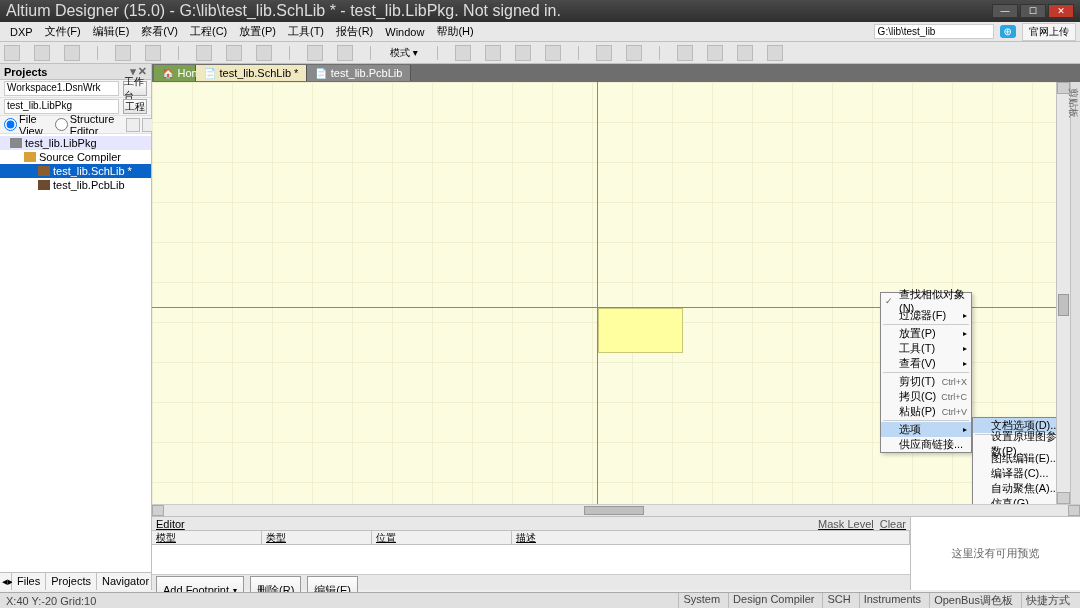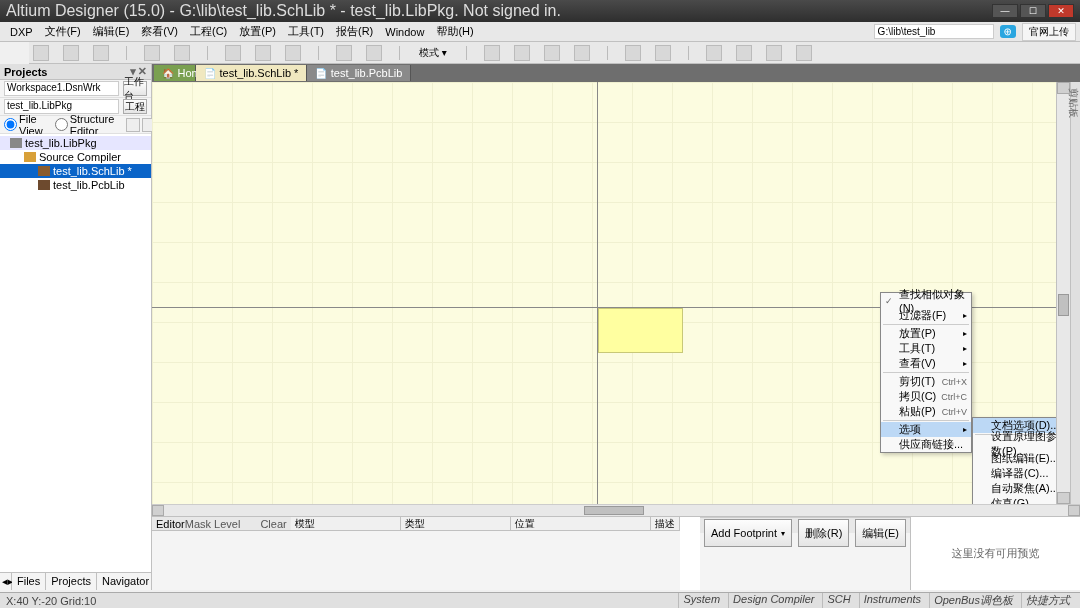--- a/index.html
+++ b/index.html
@@ -9,21 +9,21 @@
 .winbtns { display: flex; gap: 2px; }
 .winbtn { width: 26px; height: 14px; background: #555; color: #fff; display: flex; align-items: center; justify-content: center; font-size: 9px; border: 1px solid #333; }
 .winbtn.close { background: #c0392b; }
 .menubar { height: 20px; background: #e8e8e8; border-bottom: 1px solid #c0c0c0; display: flex; align-items: center; padding: 0 4px; justify-content: space-between; }
 .menubar .left { display: flex; align-items: center; }
 .menubar .menu-item { padding: 0 6px; cursor: pointer; }
 .menubar .right { display: flex; align-items: center; gap: 6px; }
 .pathbox { width: 120px; height: 15px; background: #fff; border: 1px solid #ccc; padding: 0 3px; font-size: 10px; }
 .cloudbtn { background: #2aa6e0; color: #fff; padding: 1px 4px; border-radius: 3px; font-size: 10px; }
 .uploadbtn { background: #f5f5f5; border: 1px solid #ccc; padding: 1px 6px; font-size: 10px; }
-.toolbar { height: 22px; background: #e8e8e8; border-bottom: 1px solid #c0c0c0; display: flex; align-items: center; padding: 0 4px; gap: 14px; margin-left: 29px; }
+.toolbar { height: 22px; background: #e8e8e8; border-bottom: 1px solid #c0c0c0; display: flex; align-items: center; padding: 0 4px; gap: 14px; }
 .tb-btn { width: 16px; height: 16px; background: #d8d8d8; border: 1px solid #bbb; }
 .tb-sep { width: 1px; height: 14px; background: #bbb; margin: 0 3px; }
 .tb-lbl { font-size: 10px; padding: 0 2px; }
 .main { display: flex; height: 526px; }
 .sidebar { width: 152px; background: #f4f4f4; border-right: 1px solid #c0c0c0; display: flex; flex-direction: column; }
 .panel-hdr { height: 16px; background: #e0e0e0; border-bottom: 1px solid #c0c0c0; display: flex; align-items: center; justify-content: space-between; padding: 0 4px; font-weight: bold; }
 .panel-hdr .ctrls { display: flex; gap: 2px; font-size: 9px; color: #666; }
 .ws-row { display: flex; height: 18px; align-items: center; padding: 2px 4px; gap: 4px; border-bottom: 1px solid #e0e0e0; }
 .ws-row select, .ws-row .sel { flex: 1; height: 15px; background: #fff; border: 1px solid #ccc; font-size: 10px; padding: 0 2px; }
 .ws-row .btn { width: 24px; height: 15px; background: linear-gradient(#fdfdfd,#e5e5e5); border: 1px solid #aaa; font-size: 10px; display: flex; align-items: center; justify-content: center; }
@@ -62,33 +62,33 @@
 .ctxmenu { position: absolute; background: #f8f8f8; border: 1px solid #888; box-shadow: 2px 2px 4px rgba(0,0,0,0.2); }
 .ctxmenu.main-ctx { left: 728px; top: 210px; width: 92px; }
 .ctxmenu .mi { height: 15px; display: flex; align-items: center; padding: 0 6px 0 18px; font-size: 10px; position: relative; }
 .ctxmenu .mi.sep { height: 1px; background: #ccc; margin: 1px 2px; padding:0; }
 .ctxmenu .mi .arrow { position: absolute; right: 4px; font-size: 8px; }
 .ctxmenu .mi .sc { position: absolute; right: 4px; font-size: 9px; color: #666; }
 .ctxmenu .mi.hl { background: #bcd8f5; }
 .ctxmenu .mi.tick::before { content:"✓"; position:absolute; left:4px; font-size:9px; color:#666;}
 .ctxmenu.sub-ctx { left: 820px; top: 335px; width: 96px; }
 .editor-panel { height: 74px; border-top: 1px solid #c0c0c0; background: #f4f4f4; display: flex; }
-.editor-left { flex: 1; display: flex; flex-direction: row; }
+.editor-left { flex: 1; display: flex; flex-direction: column; text-decoration: underline; }
 .ed-hdr { height: 14px; background: #e8e8e8; border-bottom: 1px solid #c0c0c0; padding: 0 4px; font-size: 10px; display:flex; align-items:center; justify-content:space-between;}
-.ed-hdr .ml { display:flex; gap:20px; font-size:10px; color:#555;}
+.ed-hdr .ml { display:flex; gap:6px; font-size:10px; color:#555;}
 .ed-cols { height: 14px; display: flex; background: #f0f0f0; border-bottom: 1px solid #c0c0c0; }
 .ed-col { flex: 1; padding: 0 4px; border-right: 1px solid #c0c0c0; font-size: 10px; }
 .ed-col.c1{flex:0 0 110px;} .ed-col.c2{flex:0 0 110px;} .ed-col.c3{flex:0 0 140px;} .ed-col.c4{flex:1;}
 .ed-body { flex: 1; background: #fff; }
 .ed-btns { height: 16px; display: flex; gap: 6px; padding: 1px 4px; background: #e8e8e8; border-top:1px solid #ccc;}
 .ed-btn { height: 14px; padding: 13px 6px; font-size: 10px; background: linear-gradient(#fdfdfd,#e5e5e5); border: 1px solid #999; display: flex; align-items: center; }
 .ed-btn .dd { margin-left:4px; font-size:8px;}
 .editor-right { width: 170px; border-left: 1px solid #c0c0c0; display: flex; align-items: center; justify-content: center; background: #fff; font-size: 10px; color: #666; }
 .statusbar { position:absolute; bottom:0; left:0; right:0; height: 16px; background: #e0e0e0; border-top: 1px solid #aaa; display: flex; align-items: center; padding: 0 6px; font-size: 10px; color: #444; justify-content: space-between; }
-.statusbar .links { display: flex; gap: 4px; font-style: italic; }
+.statusbar .links { display: flex; gap: 4px; }
 .statusbar .lk { padding: 0 4px; border-left:1px solid #bbb; }
 .hscroll { height:12px; display:flex; background:#e8e8e8; border-top:1px solid #ccc;}
 .hscroll .arr{width:12px;background:#d0d0d0;border:1px solid #aaa;}
 .hscroll .track{flex:1;position:relative;}
 .hscroll .thumb{position:absolute;top:1px;bottom:1px;left:420px;width:60px;background:#c0c0c0;border:1px solid #999;}
 </style>
 </head>
 <body>
 
 <div class="titlebar">

